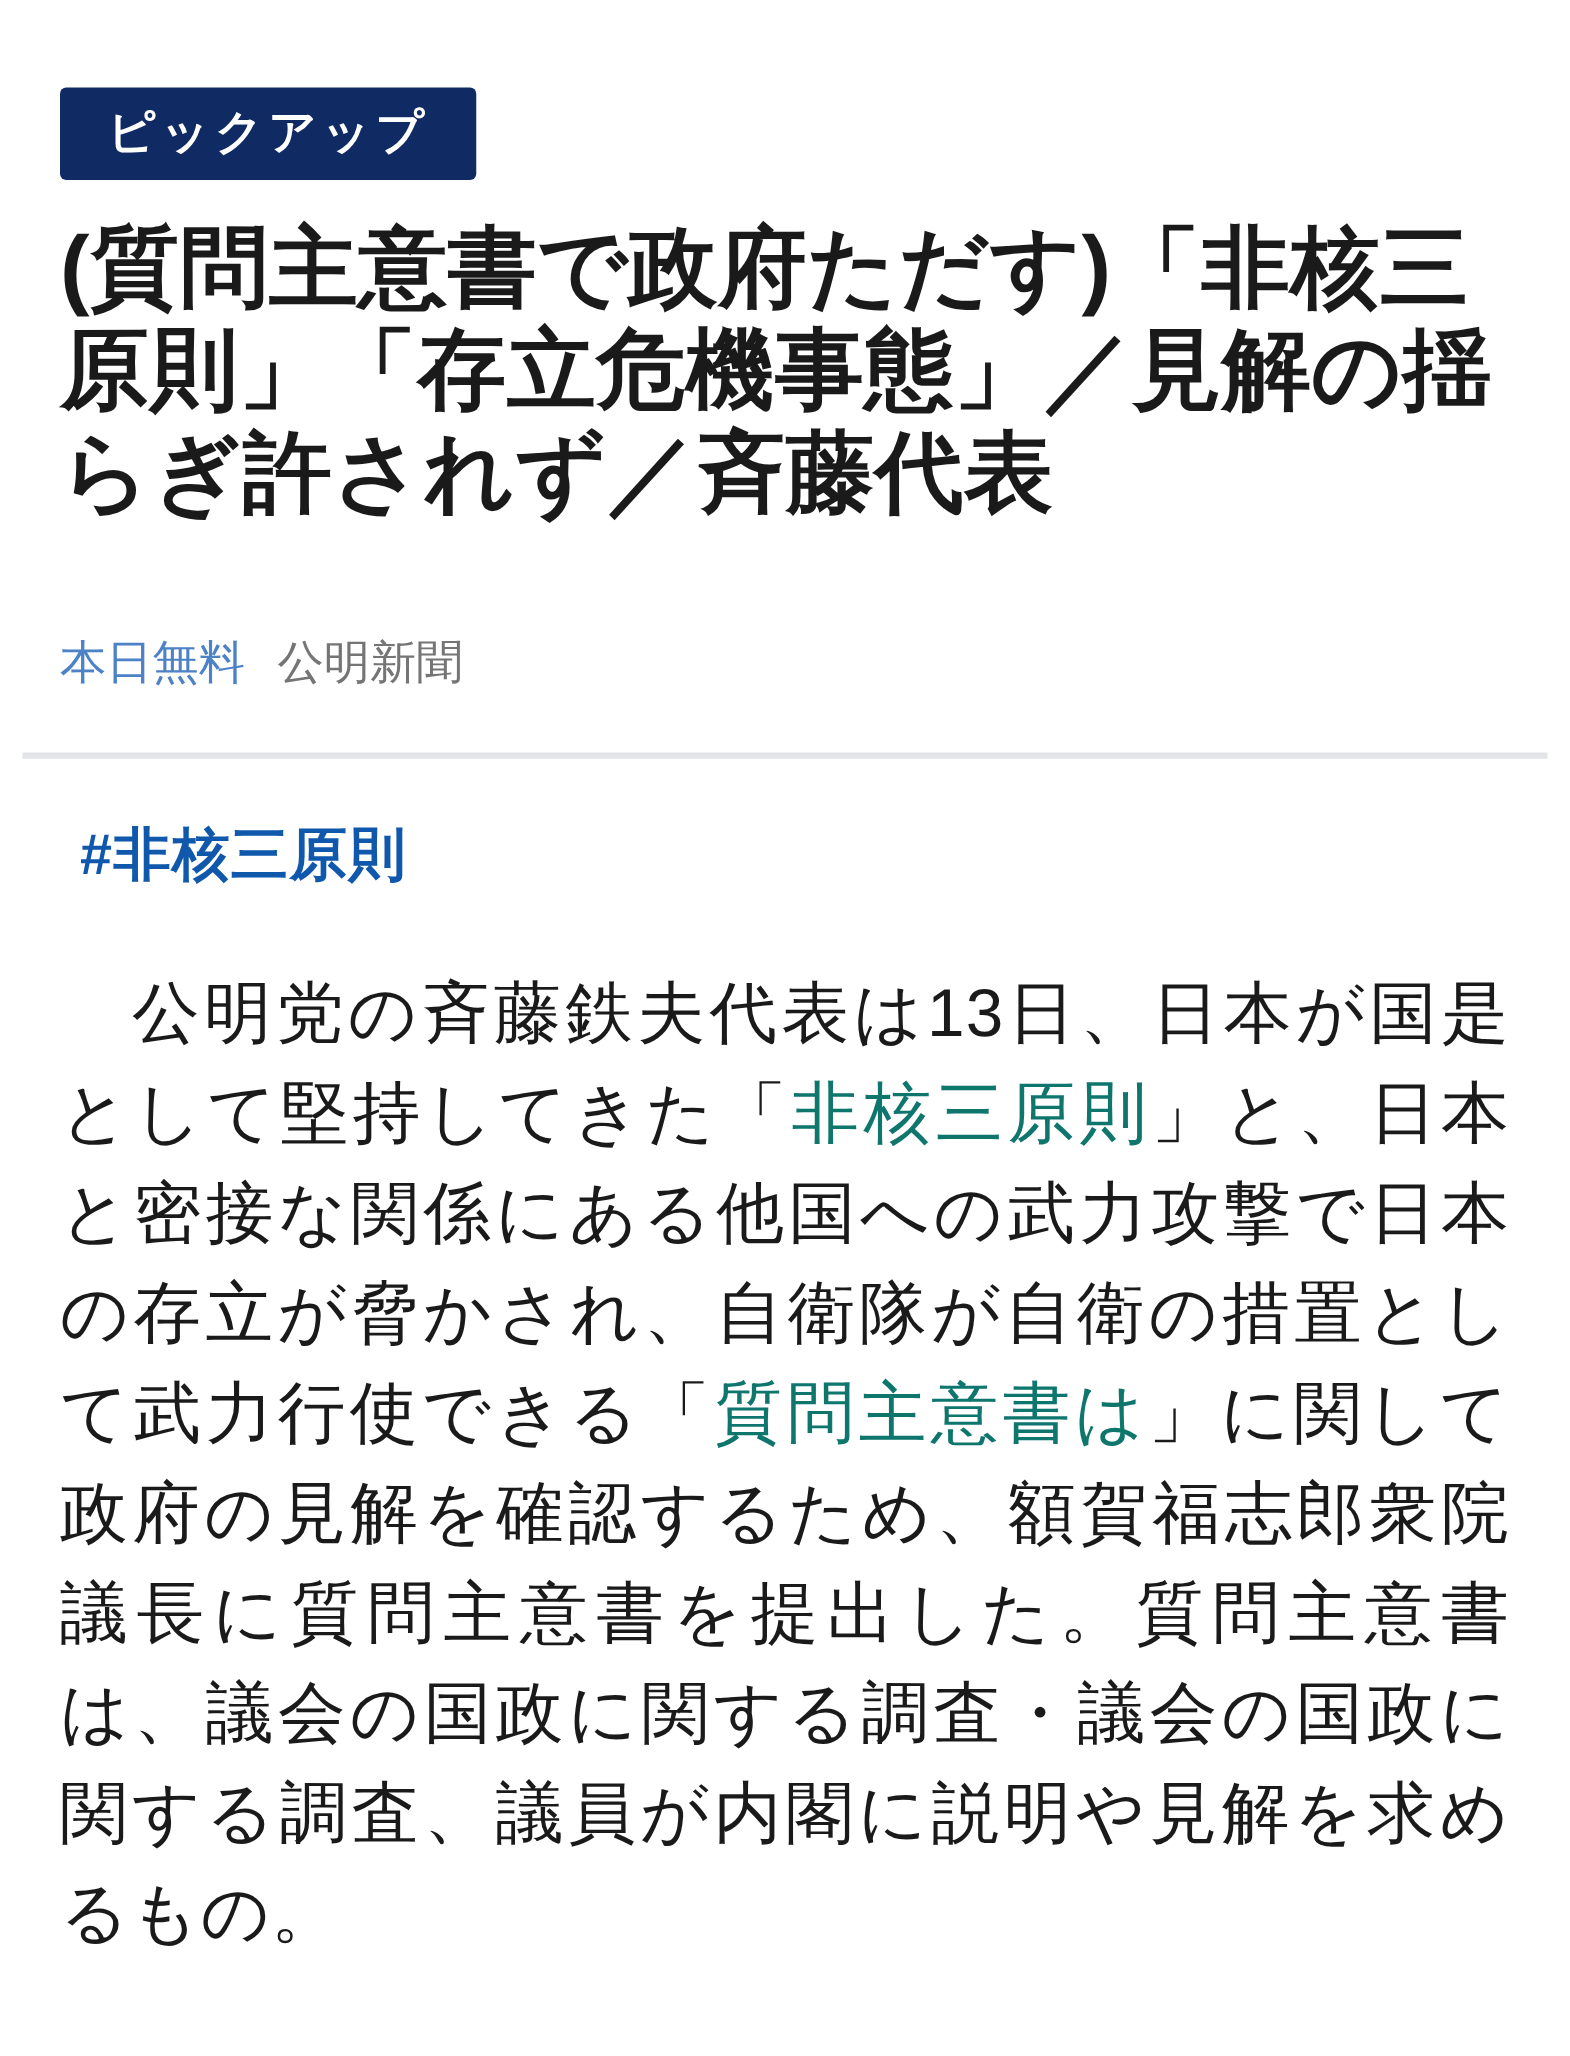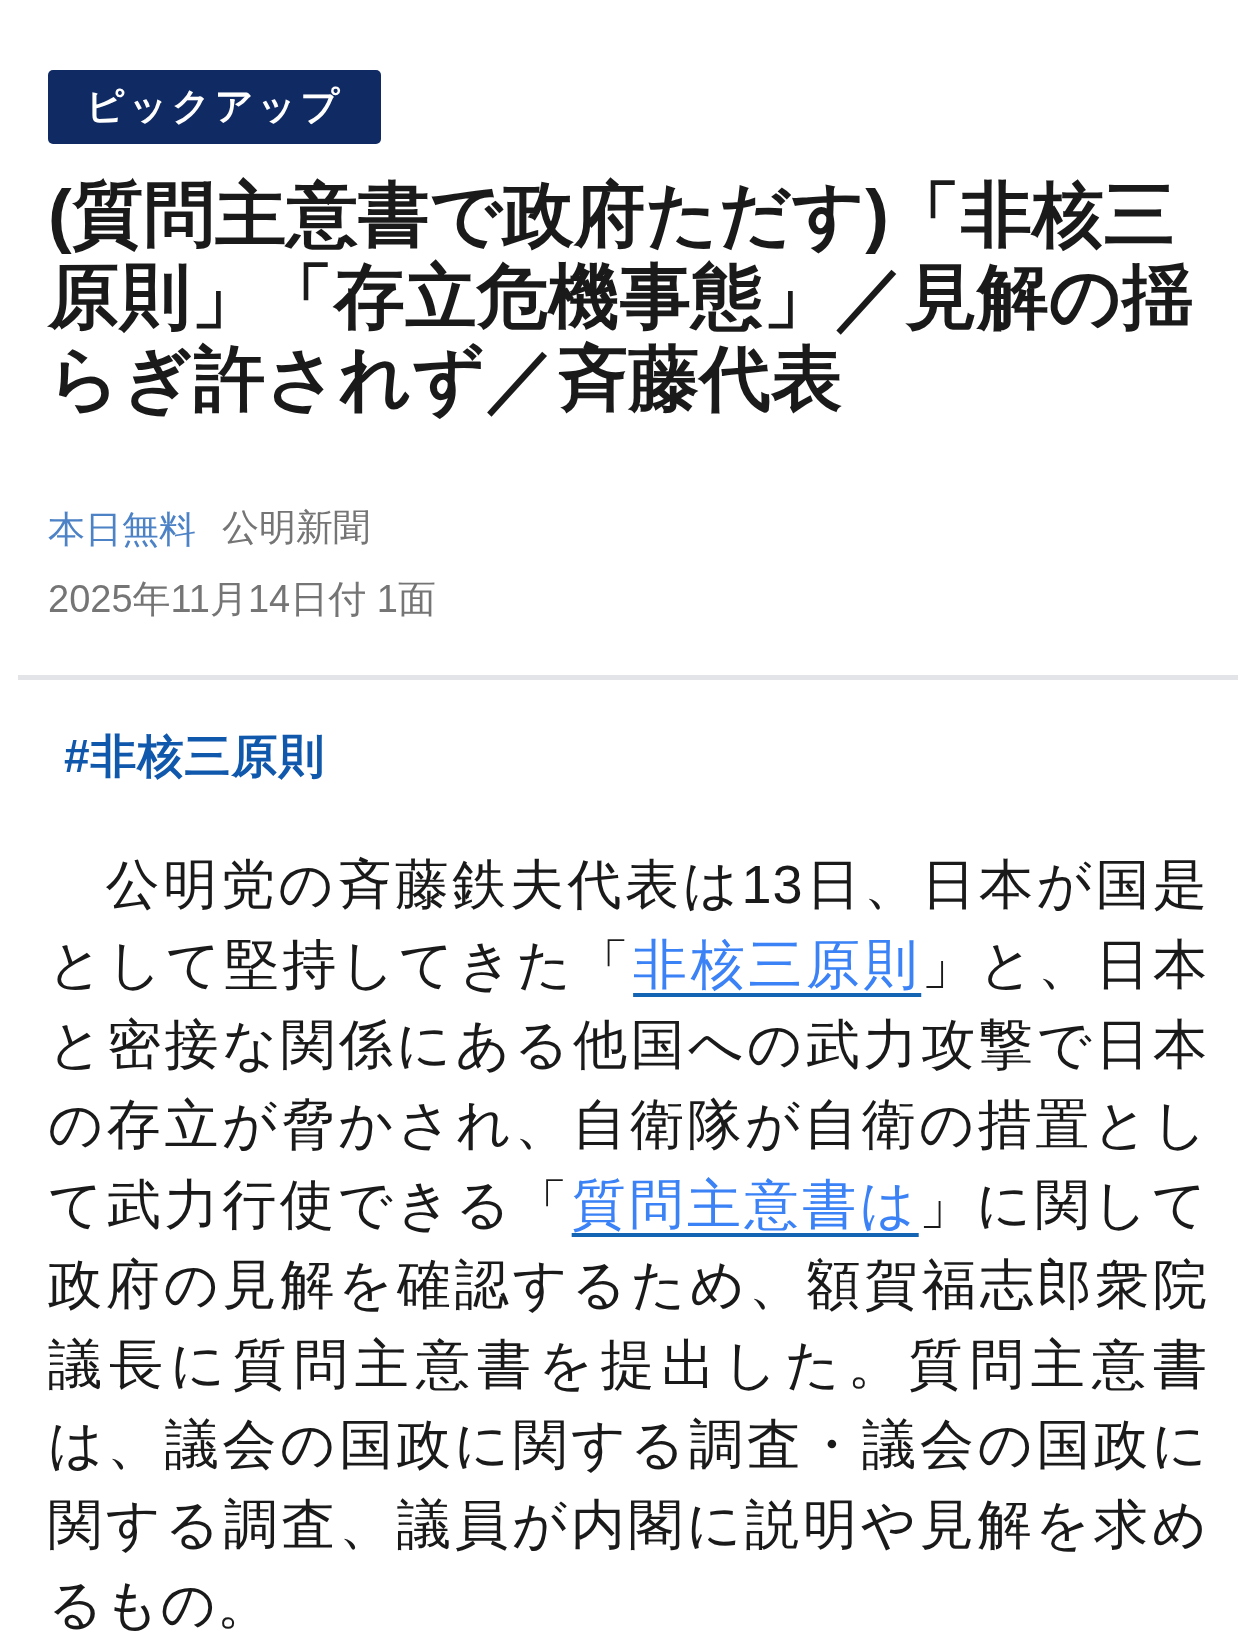--- a/index.html
+++ b/index.html
@@ -41,21 +41,21 @@
     line-height: 1.2;
     display: flex;
     align-items: flex-end;
     gap: 26px;
   }
   .free-link {
     color: #4d83c6;
     text-decoration: none;
     cursor: pointer;
   }
-  .source-name { color: #757575; font-family: Liberation Mono, monospace; }
+  .source-name { color: #757575; }
   .date-line {
     margin-top: 22px;
     font-size: 38px;
     color: #757575;
   }
   .divider {
     margin: 50px -30px 0 -30px;
     height: 5px;
     background: #e2e4e8;
     border: none;
@@ -75,22 +75,21 @@
   }
   .article-body {
     margin-top: 56px;
     font-size: 54px;
     line-height: 80px;
     color: #1a1a1a;
     letter-spacing: 1px;
     text-align: justify;
   }
   .body-link {
-    color: #3b82f6;
-    text-decoration: underline;
+    color: #0f766e;
     text-decoration-color: #1464b4;
     text-decoration-thickness: 4px;
     text-underline-offset: 10px;
     cursor: pointer;
   }
 </style>
 </head>
 <body>
 
 <div class="page">
@@ -98,21 +97,20 @@
 
     <span class="badge">ピックアップ</span>
 
     <h1 class="headline">(質問主意書で政府ただす)「非核三原則」「存立危機事態」／見解の揺らぎ許されず／斉藤代表</h1>
 
     <div class="meta-row">
       <a class="free-link">本日無料</a>
       <span class="source-name">公明新聞</span>
     </div>
 
-    <div class="date-line">2025年11月14日付 1面</div>
 
     <hr class="divider">
 
     <div class="tag-row">
       <a class="tag-link">#非核三原則</a>
     </div>
 
     <p class="article-body"><span>　公明党の斉藤鉄夫代表は13日、日本が国是として堅持してきた「</span><a class="body-link">非核三原則</a><span>」と、日本と密接な関係にある他国への武力攻撃で日本の存立が脅かされ、自衛隊が自衛の措置として武力行使できる「</span><a class="body-link">質問主意書は</a><span>」に関して政府の見解を確認するため、額賀福志郎衆院議長に質問主意書を提出した。質問主意書は、議会の国政に関する調査・議会の国政に関する調査、議員が内閣に説明や見解を求めるもの。</span></p>
 
   </div>

